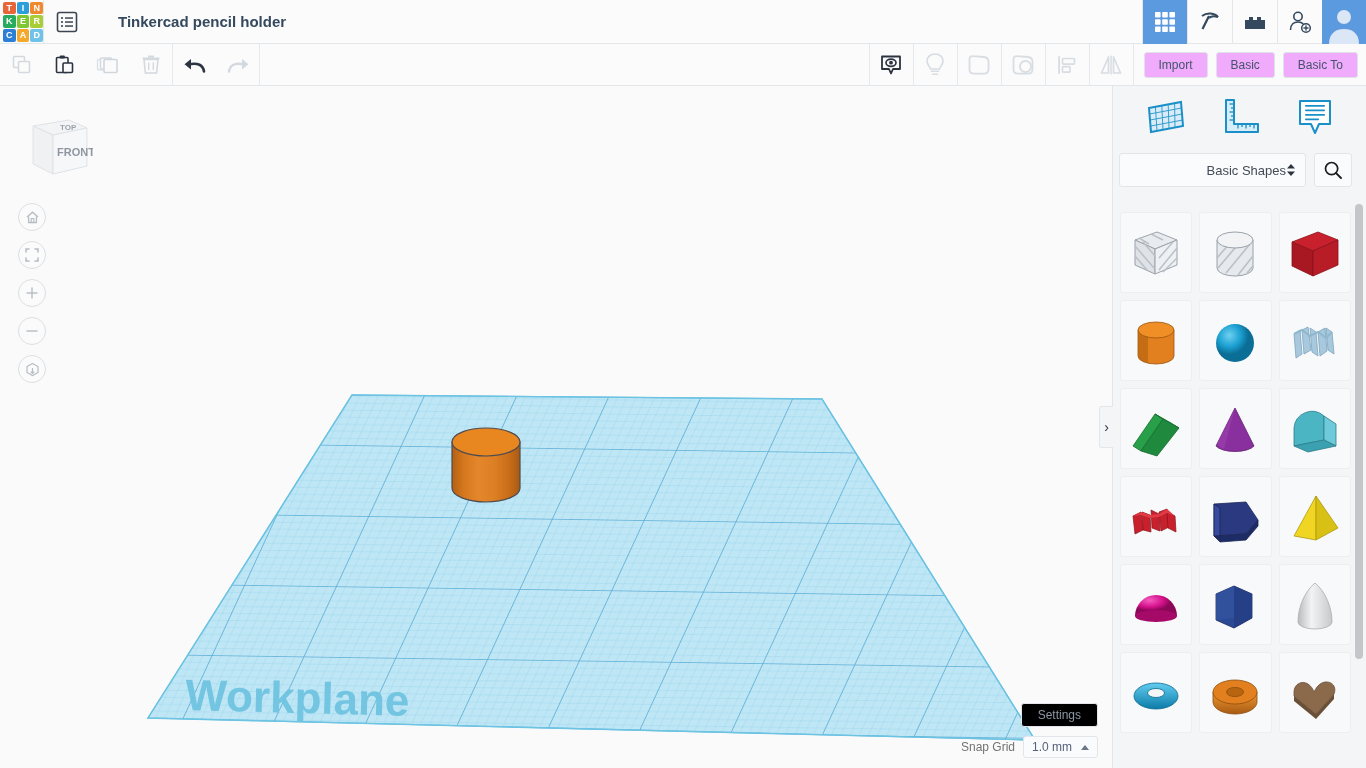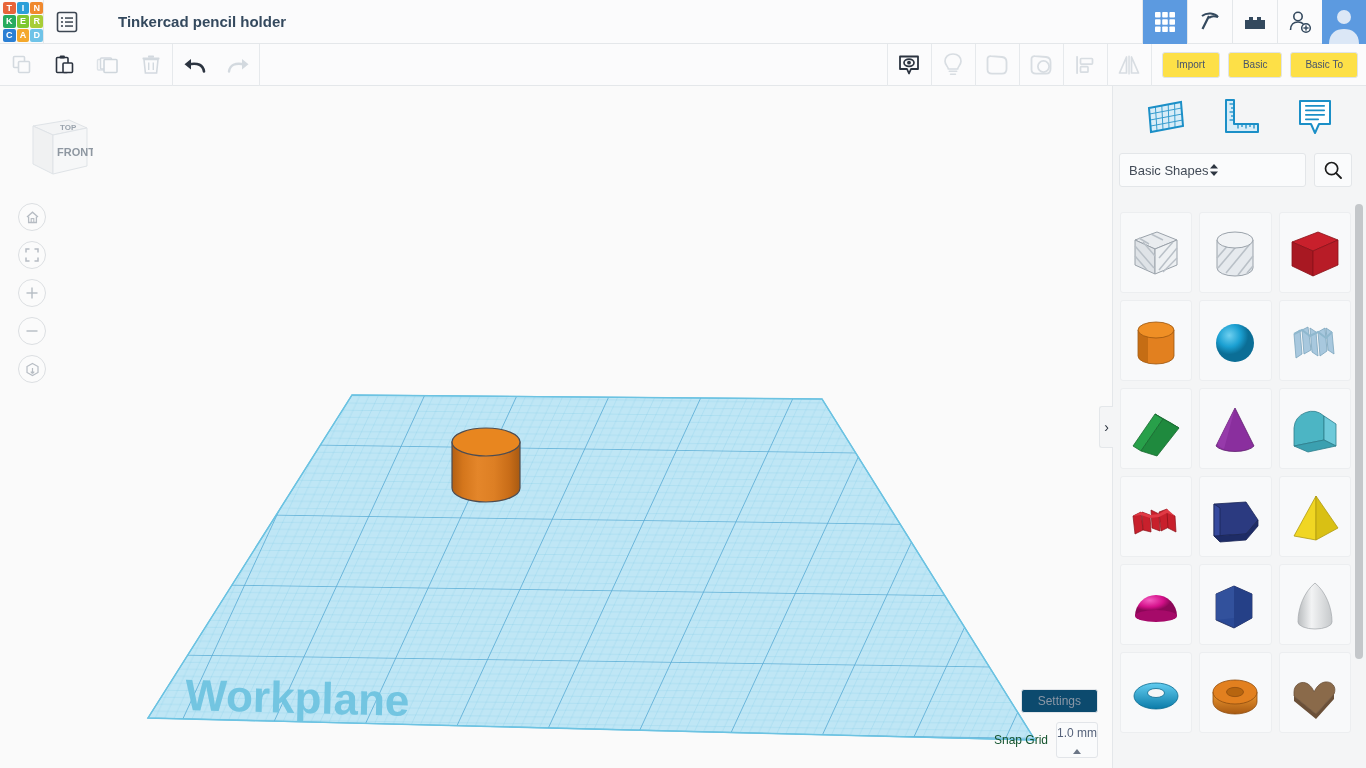--- a/index.html
+++ b/index.html
@@ -67,22 +67,22 @@
   }
   .tool {
     width: 43px; height: 42px;
     display: flex; align-items: center; justify-content: center;
   }
   .sep { width: 1px; height: 42px; background: #e6e9ec; }
   .spacer { flex: 1; }
   .txtbtn {
     height: 26px; padding: 0 14px;
     border: 1px solid #dfe3e8; border-radius: 3px;
-    background: #fde047; color: #46536b;
-    font-size: 10px; line-height: 24px;
+    background: #f0abfc; color: #46536b;
+    font-size: 12px; line-height: 24px;
     margin-right: 8px;
     font-family: "Liberation Sans", sans-serif;
   }
 
   
   .canvas {
     position: absolute; top: 86px; left: 0;
     width: 1112px; height: 682px;
     background: #fafafa;
     overflow: hidden;
@@ -96,34 +96,33 @@
     display: flex; align-items: center; justify-content: center;
     margin-bottom: 10px;
   }
   .settings-wrap {
     position: absolute; right: 14px; bottom: 10px;
     text-align: right;
   }
   .settings-btn {
     display: inline-block;
     border: 1px solid #e2e5e9; border-radius: 3px;
-    background: #0c4a6e; color: #8b97a6;
+    background: #000000; color: #8b97a6;
     font-size: 12px; padding: 4px 16px;
     margin-bottom: 9px;
     font-family: "Liberation Sans", sans-serif;
   }
   .snaprow { display: flex; align-items: center; justify-content: flex-end; gap: 8px; }
-  .snaplabel { font-size: 12px; color: #14532d; }
+  .snaplabel { font-size: 12px; color: #737373; }
   .snapsel {
     border: 1px solid #e2e5e9; border-radius: 3px;
     background: #fafbfc; color: #55627a;
-    font-size: 12px; padding: 3px 0;
+    font-size: 12px; padding: 3px 8px;
     display: flex; align-items: center; gap: 9px;
     font-family: "Liberation Sans", sans-serif;
-    flex-direction: column;
   }
   .caret-up {
     width: 0; height: 0;
     border-left: 4px solid transparent;
     border-right: 4px solid transparent;
     border-bottom: 5px solid #6b7686;
   }
 
   
   .rpanel {
@@ -138,21 +137,21 @@
   }
   .rp-icon { width: 48px; height: 48px; display: flex; align-items: center; justify-content: center; }
   .rp-selrow {
     display: flex; align-items: center; gap: 8px;
     padding: 0 14px 0 6px; height: 44px;
   }
   .rp-select {
     flex: 1; height: 34px;
     background: #fafbfc;
     border: 1px solid #e3e6e9; border-radius: 3px;
-    display: flex; align-items: center; justify-content: flex-start;
+    display: flex; align-items: center; justify-content: flex-end;
     padding: 0 9px;
     font-size: 13px; color: #424b57;
   }
   .rp-search {
     width: 38px; height: 34px;
     background: #fafbfc; border: 1px solid #e3e6e9; border-radius: 3px;
     display: flex; align-items: center; justify-content: center;
   }
   .shapes-scroll {
     position: absolute; top: 120px; left: 0;

